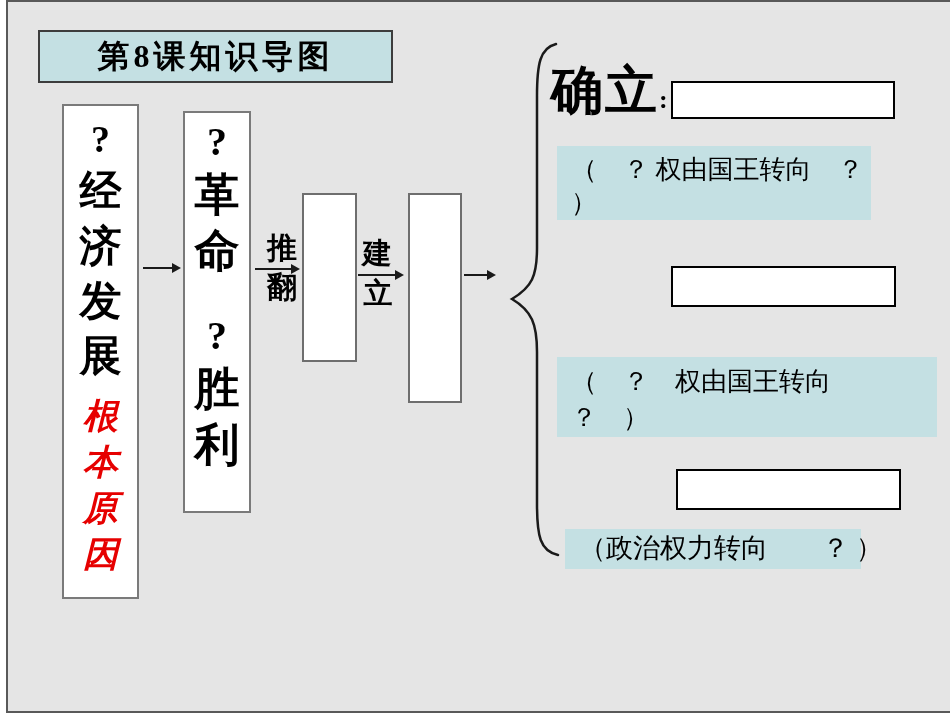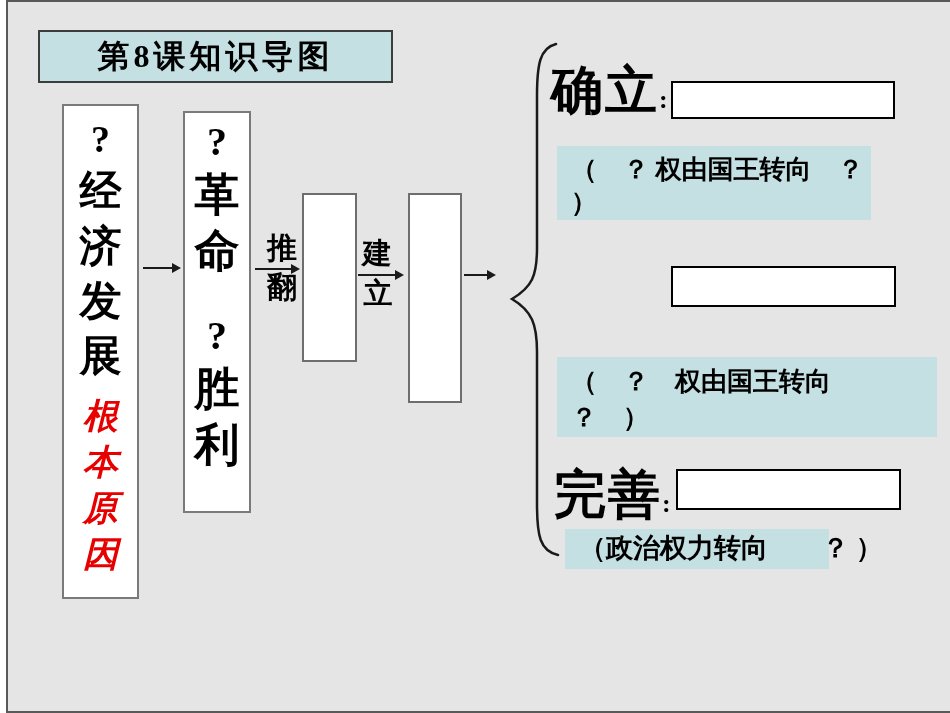--- a/index.html
+++ b/index.html
@@ -112,27 +112,27 @@
     position: absolute; background: #fff; border: 2px solid #000;
   }
   .blank-1 { left: 663px; top: 79px;  width: 224px; height: 38px; }
   .blank-2 { left: 663px; top: 264px; width: 225px; height: 41px; }
   .blank-3 { left: 668px; top: 467px; width: 225px; height: 41px; }
 
   
   .note {
     position: absolute;
     background: #c4e0e3;
-    font-weight: bold; color: #000;
+    font-weight: normal; color: #000;
     font-size: 26px; line-height: 33px;
     padding: 7px 6px 4px 14px;
   }
   .note-1 { left: 549px; top: 144px; width: 314px; height: 74px; }
   .note-2 { left: 549px; top: 355px; width: 380px; height: 80px; line-height: 36px; }
-  .note-3 { left: 557px; top: 527px; width: 264px; height: 40px; font-size: 27px; line-height: 27px; padding-top: 6px; }
+  .note-3 { left: 557px; top: 527px; width: 296px; height: 40px; font-size: 27px; line-height: 27px; padding-top: 6px; }
   .note-line { white-space: pre; }
 </style>
 </head>
 <body>
 
 <div class="slide">
 
   <div class="title-box">
     <span>第8课知识导图</span>
   </div>
@@ -186,21 +186,18 @@
     <div class="note-line">（　？ 权由国王转向　？</div>
     <div class="note-line">）</div>
   </div>
 
   <div class="blank blank-2"></div>
   <div class="note note-2">
     <div class="note-line">（　？　权由国王转向</div>
     <div class="note-line">？　）</div>
   </div>
 
-  <div class="heading heading-3">
-    <span>完善</span><span class="colon">:</span>
-  </div>
   <div class="blank blank-3"></div>
   <div class="note note-3">
     <div class="note-line">（政治权力转向　　？ ）</div>
   </div>
 
 </div>
 
 </body></html>

